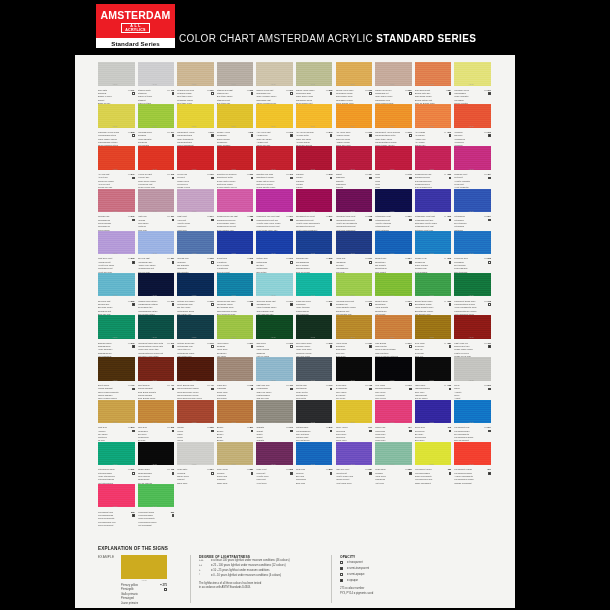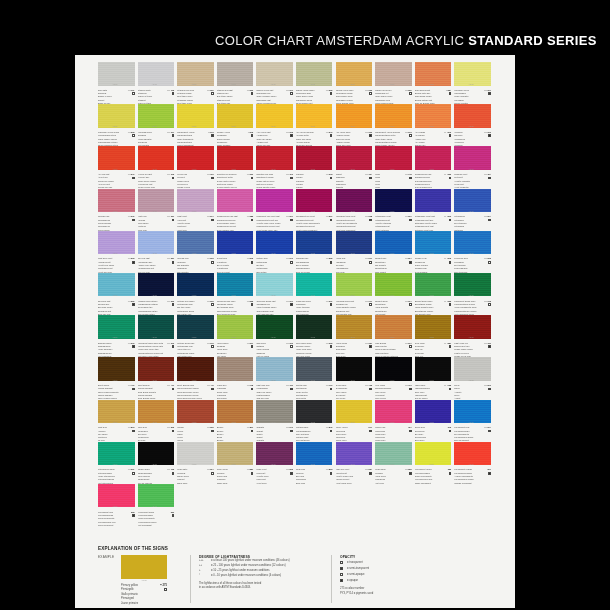--- a/index.html
+++ b/index.html
@@ -28,21 +28,21 @@
     font-size:3.6px;color:#fff;line-height:1.25;text-align:center;
     font-weight:bold;letter-spacing:.3px;
   }
   .logo-band{
     position:absolute;bottom:0;left:0;right:0;height:10px;background:#fff;
     display:flex;align-items:center;justify-content:center;
   }
   .logo-band span{font-size:6.2px;font-weight:bold;color:#111;letter-spacing:.1px;}
   .chart-title{
     position:absolute;left:104px;top:33px;
-    font-size:13px;color:#e8e8e8;letter-spacing:.35px;white-space:nowrap;margin-left:36px;
+    font-size:10px;color:#e8e8e8;letter-spacing:.35px;white-space:nowrap;
   }
   .chart-title b{color:#fff;font-weight:bold;}
   
   .sheet{
     position:absolute;left:0;top:55px;width:440px;height:553px;
     background:#f4f4f2;
   }
   .grid{
     position:absolute;left:23px;top:7px;width:396px;
     display:flex;flex-wrap:wrap;
@@ -123,20 +123,30 @@
   .op-box{width:3px;height:3px;border:.4px solid #4a4a48;
     box-sizing:border-box;margin-right:4px;flex:none;}
   .op-note{margin-top:4px;font-size:2.65px;color:#4a4a48;line-height:1.75;}
 </style>
 </head>
 <body>
 
 <div class="page">
 
   <div class="header">
+    <div class="logo">
+      <div class="logo-word">AMSTERDAM</div>
+      <div class="logo-sub">
+        <div>A L L</div>
+        <div>ACRYLICS</div>
+      </div>
+      <div class="logo-band">
+        <span>Standard Series</span>
+      </div>
+    </div>
     <div class="chart-title"><span>COLOR CHART AMSTERDAM ACRYLIC </span><b>STANDARD SERIES</b></div>
   </div>
 
   <div class="sheet">
     <div class="grid" id="grid">
         <div class="cell">
           <div class="sw" style="background: rgb(201, 202, 198);">
             <div class="sw-acr">Acrylic</div>
           </div>
           <div class="meta">

